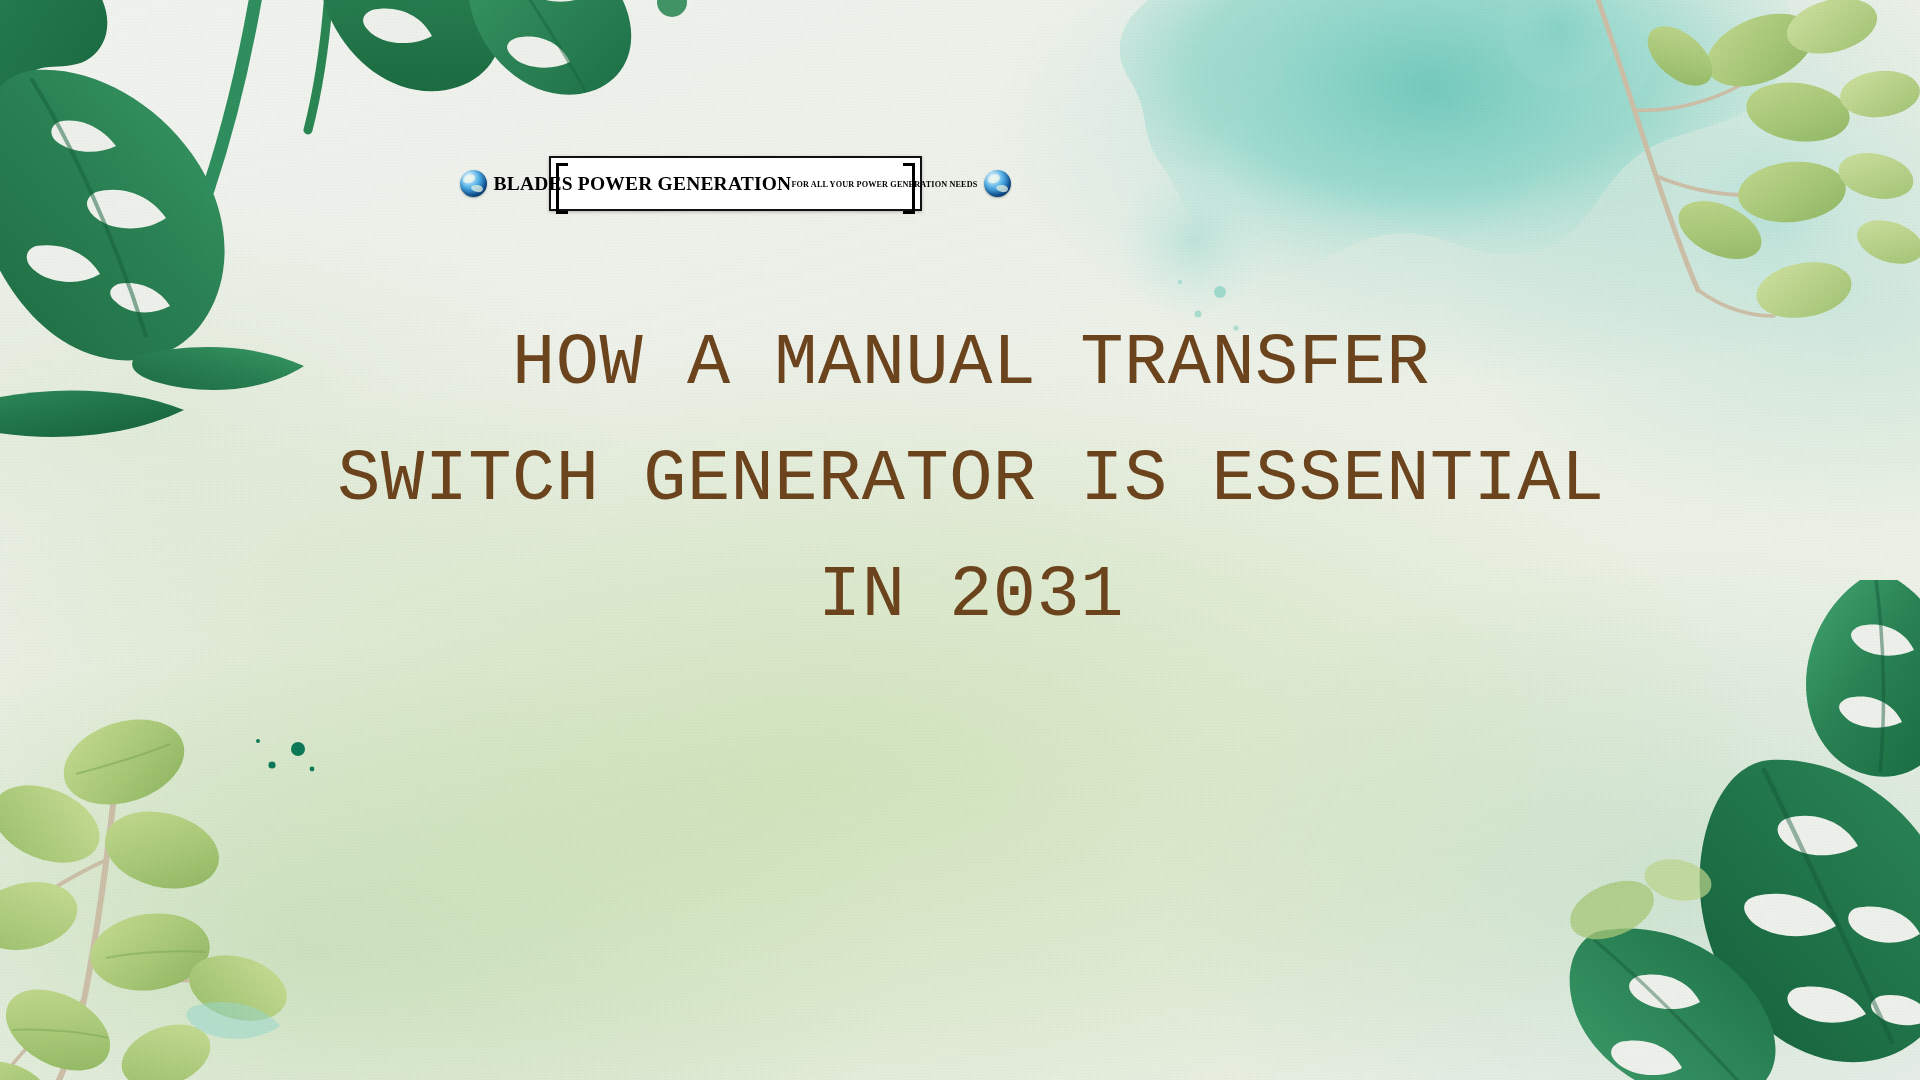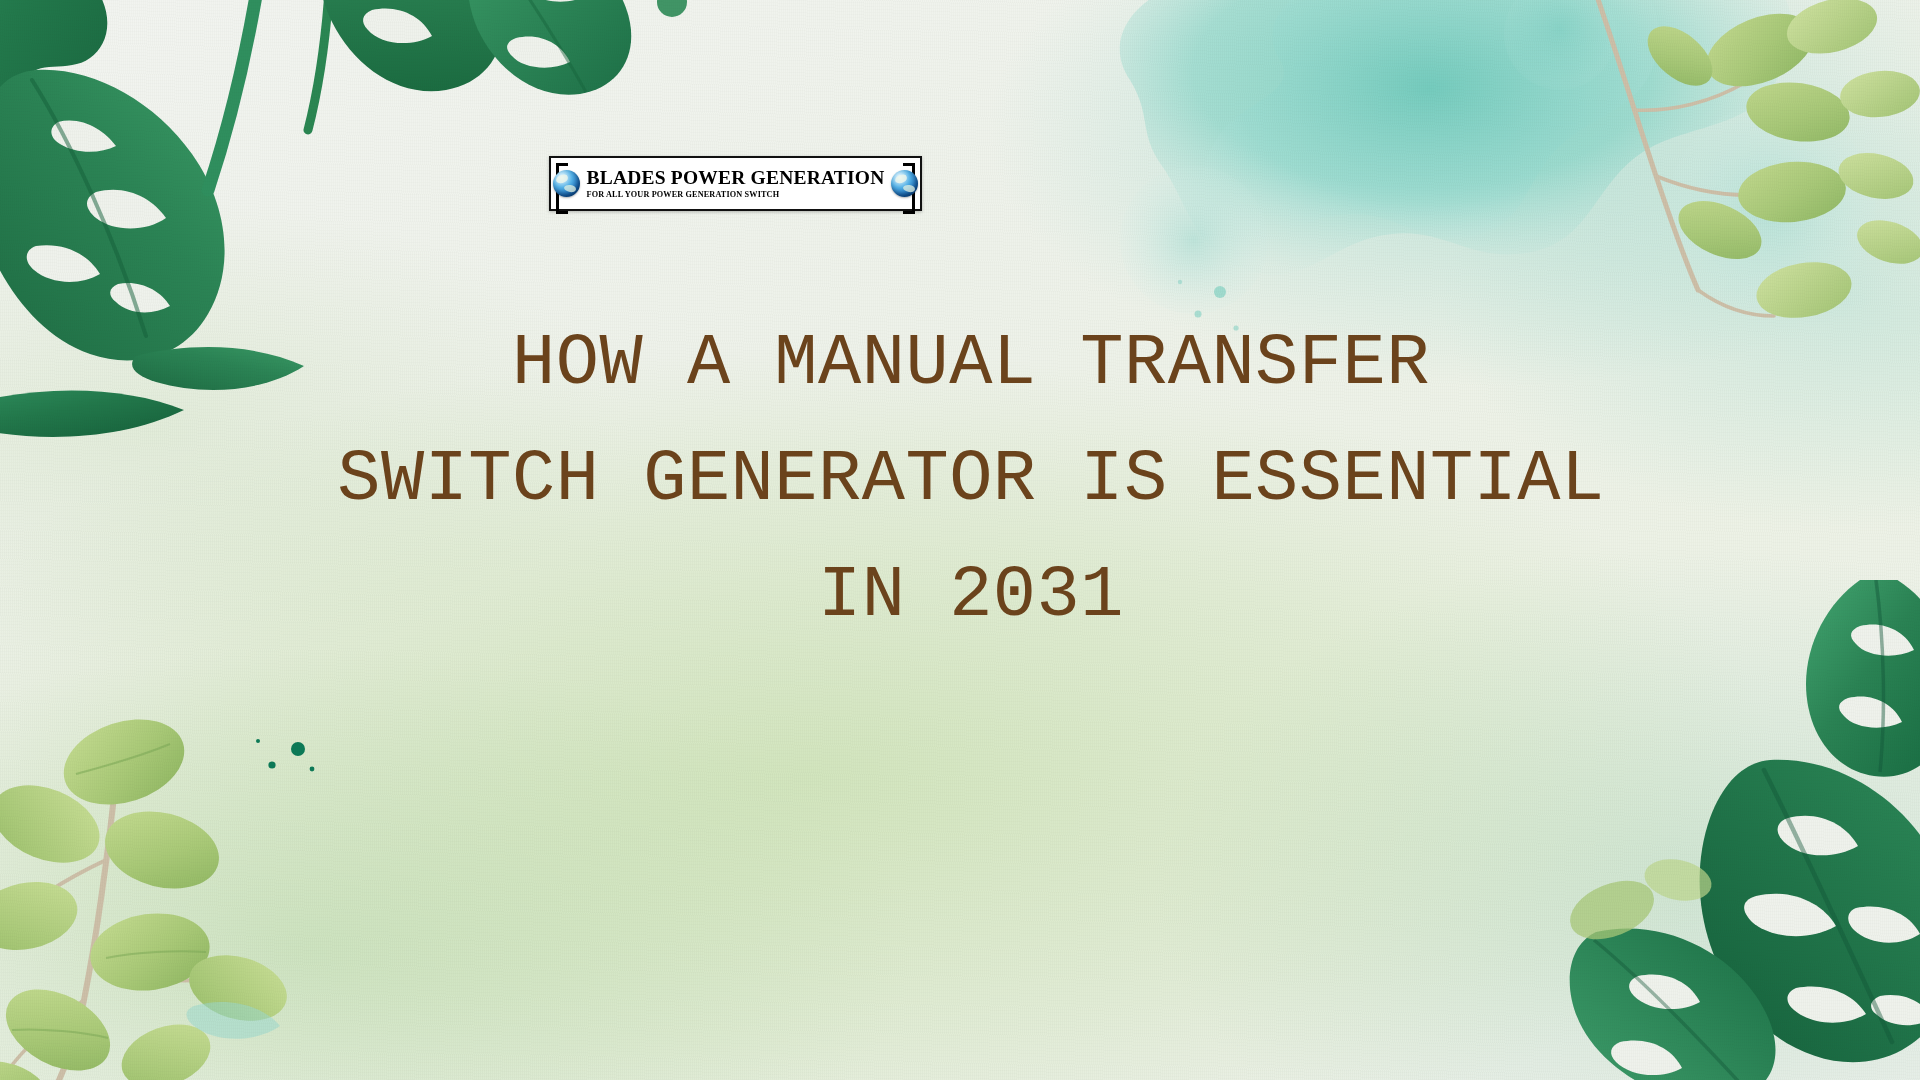--- a/index.html
+++ b/index.html
@@ -105,21 +105,22 @@
     content: "";
     position: absolute;
     left: 42%; top: 57%;
     width: 46%; height: 26%;
     background: rgba(225,240,225,.75);
     border-radius: 50% 50% 45% 55%;
     transform: rotate(8deg);
   }
   #logo-text {
     display: flex;
-    flex-direction: column;
+    flex-direction: row;
+    align-items: center;
     justify-content: center;
     margin: 0 7px;
     line-height: 1;
   }
   #logo-title {
     font-family: "Liberation Serif", serif;
     font-weight: 700;
     font-size: 19.5px;
     letter-spacing: .2px;
     color: #000;
@@ -358,21 +359,21 @@
 
   <div class="wash" id="wash-grain"></div>
 
   <div id="logo-box">
     <div id="logo-inner">
       <span class="bracket left"></span>
       <span class="bracket right"></span>
       <span class="globe"></span>
       <span id="logo-text">
         <span id="logo-title">BLADES POWER GENERATION</span>
-        <span id="logo-tagline">FOR ALL YOUR POWER GENERATION SWITCH</span>
+        <span id="logo-tagline">FOR ALL YOUR POWER GENERATION NEEDS</span>
       </span>
       <span class="globe"></span>
     </div>
   </div>
 
   <h1 id="headline">
     <span class="hl-line">HOW A MANUAL TRANSFER</span>
     <span class="hl-line">SWITCH GENERATOR IS ESSENTIAL</span>
     <span class="hl-line">IN 2031</span>
   </h1>

